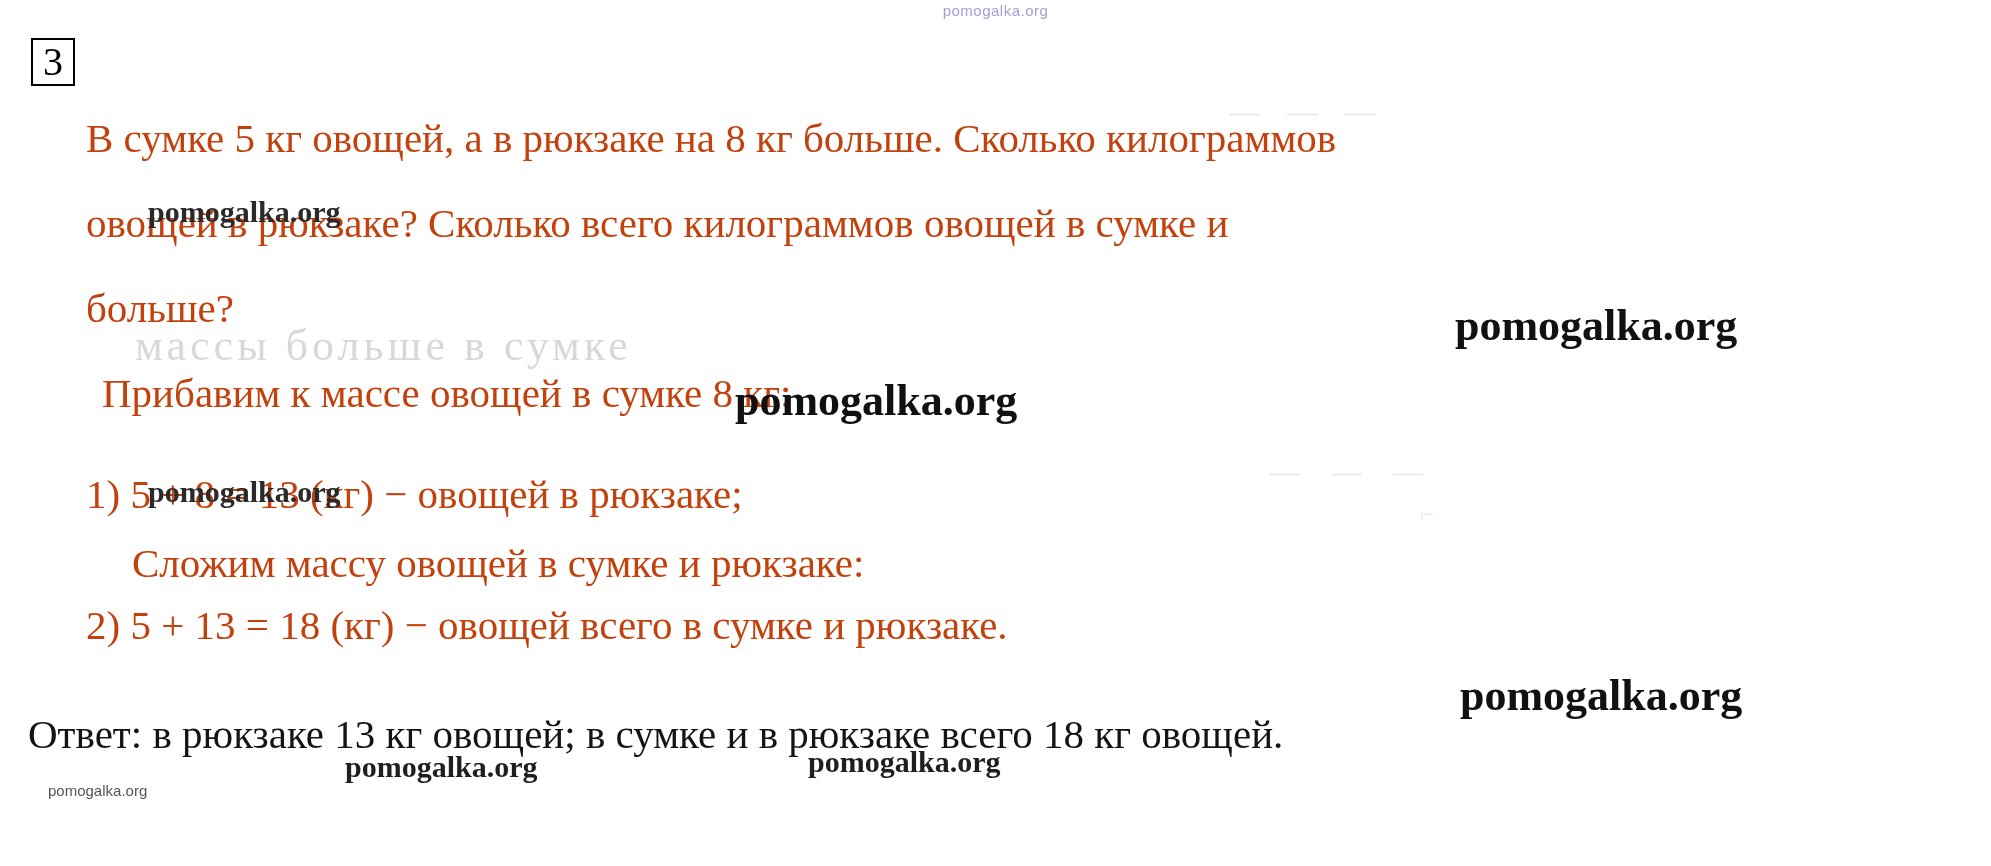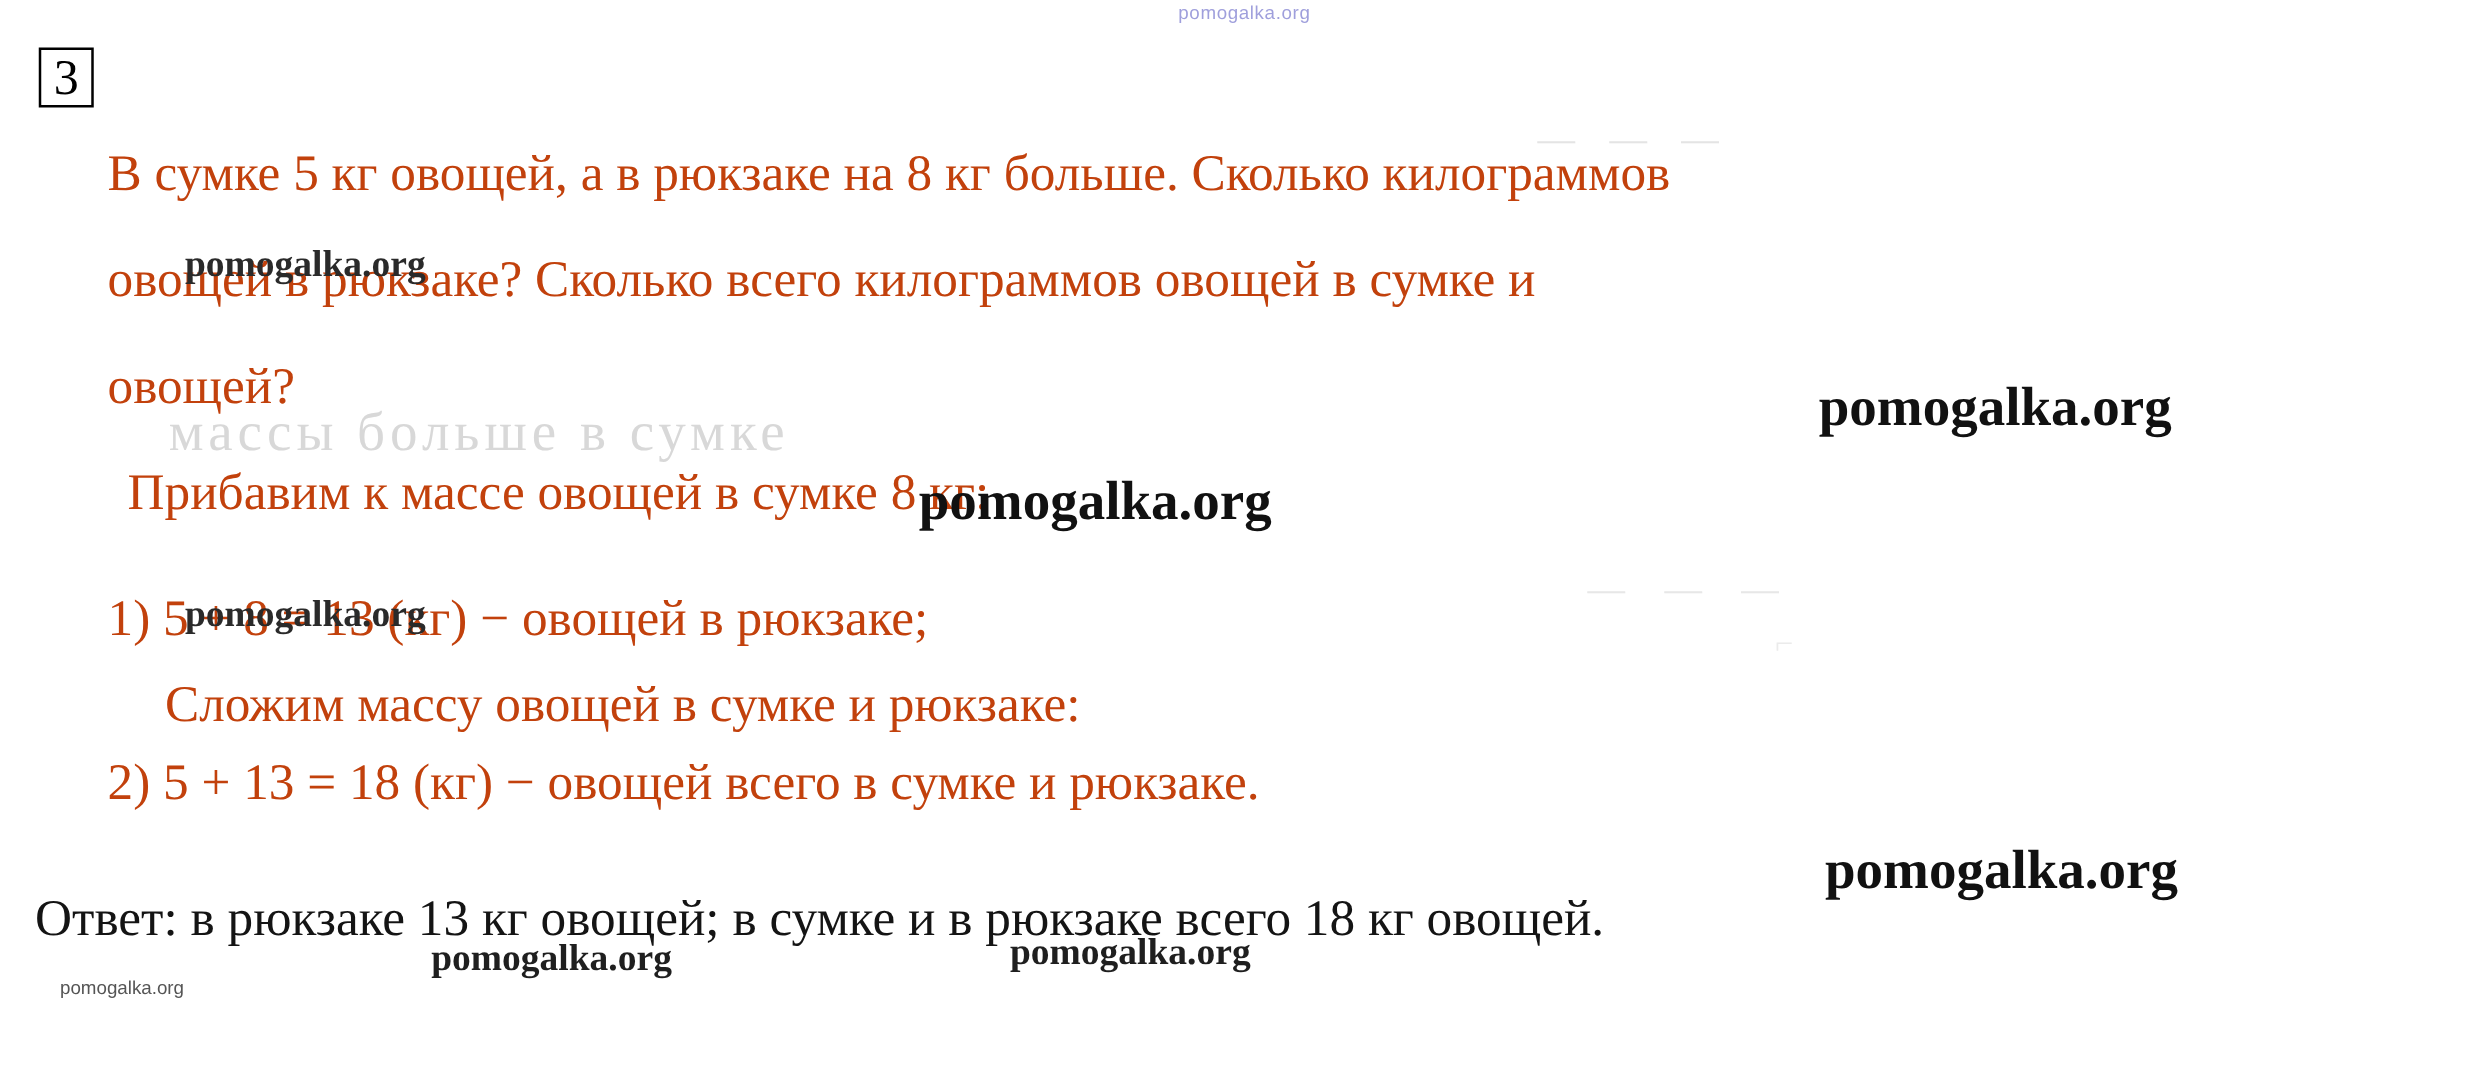--- a/index.html
+++ b/index.html
@@ -135,21 +135,21 @@
 <div class="task-number">3</div>
 
 <div class="ghost ghost-1">массы больше в сумке</div>
 <div class="ghost ghost-2">— — —</div>
 <div class="ghost ghost-3">— — —</div>
 <div class="ghost ghost-4">⌐</div>
 
 <div class="content">
   <div class="line l1">В сумке 5 кг овощей, а в рюкзаке на 8 кг больше. Сколько килограммов</div>
   <div class="line l2">овощей в рюкзаке? Сколько всего килограммов овощей в сумке и</div>
-  <div class="line l3">овощей?</div>
+  <div class="line l3">больше?</div>
   <div class="line l4">Прибавим к массе овощей в сумке 8 кг:</div>
   <div class="line l5">1) 5 + 8 = 13 (кг) − овощей в рюкзаке;</div>
   <div class="line l6">Сложим массу овощей в сумке и рюкзаке:</div>
   <div class="line l7">2) 5 + 13 = 18 (кг) − овощей всего в сумке и рюкзаке.</div>
   <div class="answer">Ответ: в рюкзаке 13 кг овощей; в сумке и в рюкзаке всего 18 кг овощей.</div>
 </div>
 
 <div class="wm wm-a">pomogalka.org</div>
 <div class="wm wm-b">pomogalka.org</div>
 <div class="wm wm-c">pomogalka.org</div>

